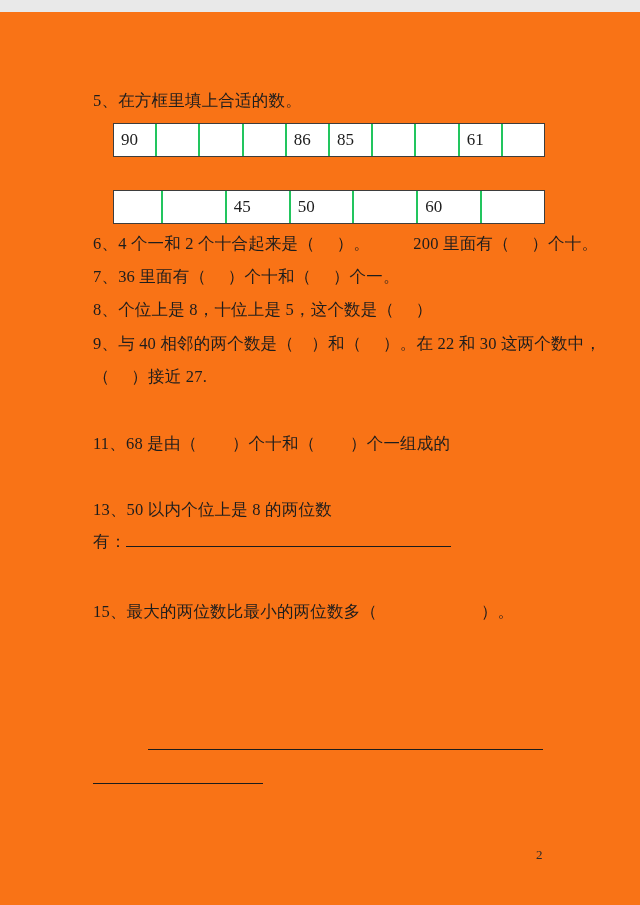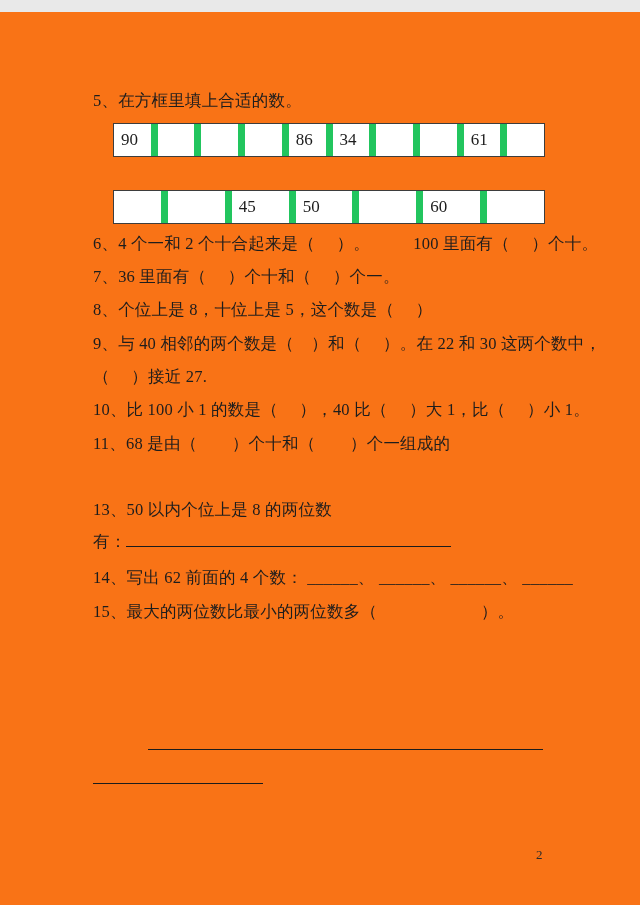--- a/index.html
+++ b/index.html
@@ -24,21 +24,21 @@
     position:absolute;
     left:113px;
     width:432px;
     display:flex;
     border:1px solid #3d3d3d;
     box-sizing:border-box;
     background:#ffffff;
   }
   .ntable .cell {
     flex:1 1 0;
-    border-left:7px solid #22c55e;
+    border-left:2px solid #22c55e;
     height:32px;
     line-height:32px;
     padding-left:7px;
     font-size:17px;
     box-sizing:border-box;
     overflow:hidden;
     white-space:nowrap;
   }
   .ntable .cell:first-child { border-left:none; }
   .ntable .cell.narrow { flex:0 0 47px; }
@@ -72,49 +72,47 @@
 <div class="sheet">
 
   <div class="qline" style="top:78px">5、在方框里填上合适的数。</div>
 
   <div class="ntable" style="top:111px">
     <div class="cell">90</div>
     <div class="cell"></div>
     <div class="cell"></div>
     <div class="cell"></div>
     <div class="cell">86</div>
-    <div class="cell">34</div>
+    <div class="cell">85</div>
     <div class="cell"></div>
     <div class="cell"></div>
     <div class="cell">61</div>
     <div class="cell"></div>
   </div>
 
   <div class="ntable" style="top:178px">
     <div class="cell narrow"></div>
     <div class="cell"></div>
     <div class="cell">45</div>
     <div class="cell">50</div>
     <div class="cell"></div>
     <div class="cell">60</div>
     <div class="cell"></div>
   </div>
 
-  <div class="qline" style="top:221px">6、4 个一和 2 个十合起来是（     ）。          100 里面有（     ）个十。</div>
+  <div class="qline" style="top:221px">6、4 个一和 2 个十合起来是（     ）。          200 里面有（     ）个十。</div>
   <div class="qline" style="top:254px">7、36 里面有（     ）个十和（     ）个一。</div>
   <div class="qline" style="top:287px">8、个位上是 8，十位上是 5，这个数是（     ）</div>
   <div class="qline" style="top:321px">9、与 40 相邻的两个数是（    ）和（     ）。在 22 和 30 这两个数中，</div>
   <div class="qline" style="top:354px">（     ）接近 27.</div>
-  <div class="qline" style="top:387px">10、比 100 小 1 的数是（     ），40 比（     ）大 1，比（     ）小 1。</div>
   <div class="qline" style="top:421px">11、68 是由（        ）个十和（        ）个一组成的</div>
   <div class="qline" style="top:487px">13、50 以内个位上是 8 的两位数</div>
 
   <div class="qline" style="top:519px"><span>有：</span><span class="ans-inline"></span></div>
 
-  <div class="qline" style="top:555px">14、写出 62 前面的 4 个数： ______、 ______、 ______、 ______</div>
   <div class="qline" style="top:589px">15、最大的两位数比最小的两位数多（                        ）。</div>
 
 
   <div class="blank-line" style="top:737px; left:148px; width:395px"></div>
   <div class="blank-line" style="top:771px; left:93px;  width:170px"></div>
 
 
   <div class="pagenum">2</div>
 
 </div>

